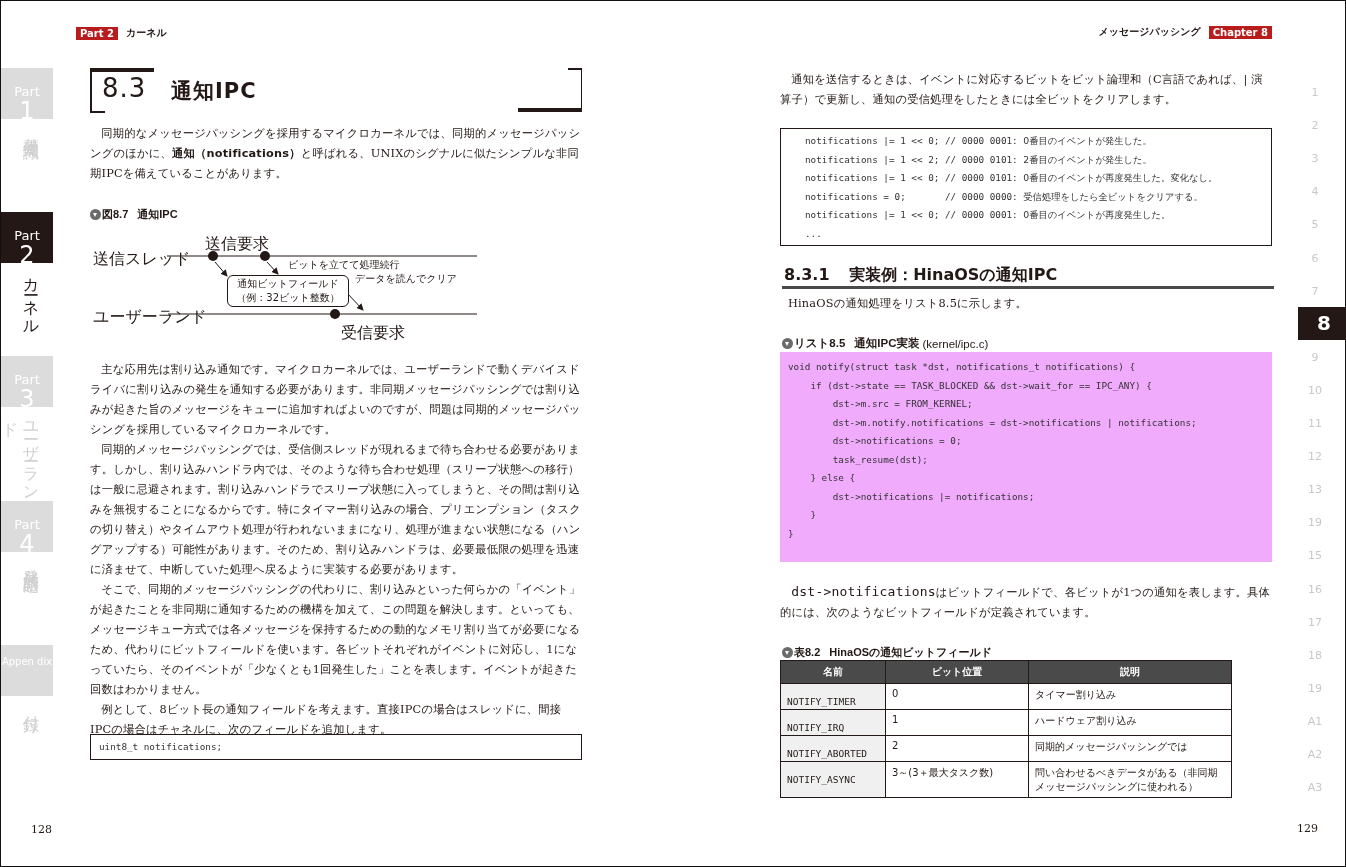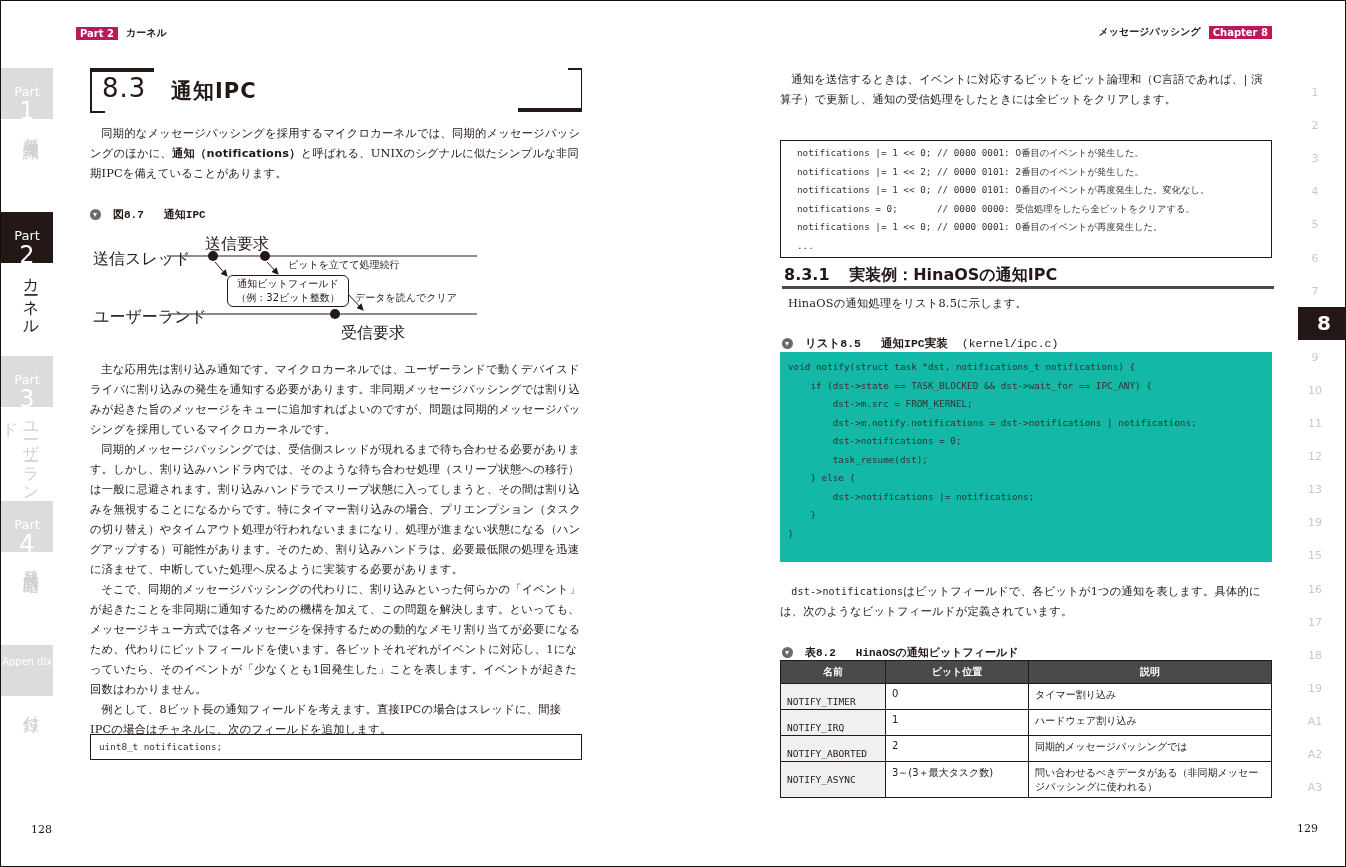--- a/index.html
+++ b/index.html
@@ -6,21 +6,21 @@
   html, body { width: 1346px; height: 867px; overflow: hidden; background: #fff; }
   body { position: relative; font-family: "DejaVu Serif", serif; color: #231815; }
   .page { position: absolute; top: 0; height: 867px; background: #fff; border: 1.5px solid #111; }
   .page.left { left: 0; width: 673px; border-right: none; }
   .page.right { left: 673px; width: 673px; border-left: none; }
   .gutter { position: absolute; left: 673px; top: 0; width: 2px; height: 867px; background: #c8c8c8; }
   .mono { font-family: "DejaVu Sans Mono", monospace; }
 
   
   .hdr-part { position: absolute; top: 25px; left: 75px; display: flex; align-items: center; gap: 8px; font-family: "DejaVu Sans", sans-serif; font-weight: bold; font-size: 10px; }
-  .hdr-badge { background: #be185d; color: #fff; padding: 1px 4px; font-size: 10px; font-weight: bold; }
+  .hdr-badge { background: #b91c1c; color: #fff; padding: 1px 4px; font-size: 10px; font-weight: bold; }
   .hdr-chapter { position: absolute; top: 25px; right: 74px; display: flex; align-items: center; gap: 8px; font-family: "DejaVu Sans", sans-serif; font-weight: bold; font-size: 10px; }
 
   
   .part-tab { position: absolute; left: 0; width: 52px; height: 51px; background: #dcdcdc; color: #fff; text-align: center; font-family: "DejaVu Sans", sans-serif; }
   .part-tab.active { background: #231815; }
   .part-tab .pt-label { font-size: 13px; margin-top: 16px; display: block; }
   .part-tab .pt-num { font-size: 24px; line-height: 24px; display: block; }
   .part-tab .pt-app { font-size: 10px; line-height: 14px; display: block; margin-top: 10px; }
   .part-vert { position: absolute; left: 12px; width: 28px; writing-mode: vertical-rl; font-family: "DejaVu Sans", sans-serif; font-size: 16px; color: #d0d0d0; letter-spacing: 2px; text-align: start; }
   .part-vert.active { color: #231815; }
@@ -34,46 +34,46 @@
   .sec-box .tr-v { position: absolute; right: 0; top: 0; width: 1.5px; height: 44px; background: #231815; }
   .sec-box .br-h { position: absolute; right: 0; top: 40px; width: 64px; height: 4px; background: #231815; }
   .sec-num { position: absolute; left: 12px; top: 5px; font-family: "DejaVu Sans", sans-serif; font-size: 26px; letter-spacing: 1px; }
   .sec-title { position: absolute; left: 81px; top: 9px; font-family: "DejaVu Sans", sans-serif; font-size: 21px; font-weight: bold; letter-spacing: 1px; }
 
   .para { position: absolute; font-size: 11.3px; line-height: 20px; letter-spacing: 0.2px; color: #231815; }
   .para p { text-indent: 1em; }
   .para p.noind { text-indent: 0; }
   .para b { font-family: "DejaVu Sans", sans-serif; font-weight: bold; }
 
-  .caption { position: absolute; font-family: Liberation Mono, monospace; font-weight: bold; font-size: 11px; display: flex; align-items: center; gap: 12px; }
+  .caption { position: absolute; font-family: Liberation Sans, sans-serif; font-weight: bold; font-size: 11px; display: flex; align-items: center; gap: 1px; }
   .caption .cap-title { margin-left: 8px; }
   .caption .cap-extra { font-weight: normal; margin-left: 2px; }
   .tri-icon { width: 11px; height: 11px; border-radius: 50%; background: #6b6b6b; position: relative; display: inline-block; }
   .tri-icon::after { content: ""; position: absolute; left: 3px; top: 4px; border-left: 2.5px solid transparent; border-right: 2.5px solid transparent; border-top: 4px solid #fff; }
 
   
   .figure { position: absolute; left: 92px; top: 230px; width: 400px; height: 110px; }
   .figure svg { position: absolute; left: 0; top: 0; }
   .fig-text { position: absolute; font-family: "DejaVu Sans", sans-serif; font-size: 16px; white-space: nowrap; }
   .fig-small { font-size: 10px; }
   .fig-box { position: absolute; left: 134px; top: 44px; width: 122px; height: 32px; border: 1.2px solid #231815; border-radius: 6px; text-align: center; font-family: "DejaVu Sans", sans-serif; font-size: 10px; line-height: 14px; padding-top: 1px; background: #fff; }
 
   
   .code-box { position: absolute; border: 1.2px solid #231815; font-family: "DejaVu Sans Mono", monospace; font-size: 9.3px; color: #333; background: #fff; }
   .code-line { height: 18.5px; line-height: 18.5px; white-space: pre; }
   .code-line .cmt { font-family: "DejaVu Sans", sans-serif; }
-  .listing { position: absolute; left: 780px; top: 352px; width: 492px; height: 210px; background: #14b8a6; font-family: "DejaVu Sans Mono", monospace; font-size: 9.3px; color: #333; padding: 6px 0 0 8px; }
+  .listing { position: absolute; left: 780px; top: 352px; width: 492px; height: 210px; background: #f0abfc; font-family: "DejaVu Sans Mono", monospace; font-size: 9.3px; color: #333; padding: 6px 0 0 8px; }
   .listing .code-line { height: 18.5px; line-height: 18.5px; }
 
   .subsec { position: absolute; left: 784px; top: 265px; width: 490px; font-family: "DejaVu Sans", sans-serif; font-weight: bold; font-size: 16px; }
   .subsec .ss-num { margin-right: 14px; }
   .subsec-rule { position: absolute; left: 782px; top: 286px; width: 492px; height: 3px; background: #4a4a4a; }
 
   
-  .tbl { position: absolute; left: 780px; top: 660px; width: 492px; border-collapse: collapse; font-size: 10px; }
+  .tbl { position: absolute; left: 780px; top: 660px; width: 452px; border-collapse: collapse; font-size: 10px; }
   .tbl th { background: #4a4a4a; color: #fff; font-family: "DejaVu Sans", sans-serif; font-weight: bold; height: 23px; border: 1px solid #231815; }
   .tbl td { border: 1px solid #231815; height: 23px; padding: 2px 6px; font-family: "DejaVu Sans", sans-serif; vertical-align: middle; }
   .tbl td.name { background: #f0f0f0; font-family: "DejaVu Sans Mono", monospace; font-size: 9.5px; width: 105px; vertical-align: top; padding-top: 12px; }
   .tbl td.bit { width: 143px; vertical-align: top; padding-top: 4px; }
   .tbl td.desc { vertical-align: top; padding-top: 4px; line-height: 14px; }
 
   
   .ch-idx { position: absolute; left: 1300px; width: 30px; text-align: center; font-family: "DejaVu Sans", sans-serif; font-size: 11px; color: #c8c8c8; }
   .ch-active { position: absolute; left: 1298px; top: 307px; width: 48px; height: 33px; background: #231815; color: #fff; font-family: "DejaVu Sans", sans-serif; font-weight: bold; font-size: 20px; text-align: center; line-height: 33px; padding-left: 4px; }
 
@@ -155,21 +155,21 @@
       <line x1="254" y1="62" x2="270" y2="79" stroke="#231815" stroke-width="1" marker-end="url(#arr)"></line>
     </svg>
     <span class="fig-text" style="left:0;top:18px;">送信スレッド</span>
     <span class="fig-text" style="left:0;top:76px;">ユーザーランド</span>
     <span class="fig-text" style="left:112px;top:3px;">送信要求</span>
     <span class="fig-text fig-small" style="left:195px;top:27px;">ビットを立てて処理続行</span>
     <div class="fig-box">
       <div>通知ビットフィールド</div>
       <div>（例：32ビット整数）</div>
     </div>
-    <span class="fig-text fig-small" style="left:262px;top:60px;font-family:Liberation Mono, monospace;">データを読んでクリア</span>
+    <span class="fig-text fig-small" style="left:262px;top:41px;font-family:Liberation Mono, monospace;">データを読んでクリア</span>
     <span class="fig-text" style="left:248px;top:92px;">受信要求</span>
   </div>
 
   <div class="para" style="left:89px;top:359px;width:492px;">
     <p>主な応用先は割り込み通知です。マイクロカーネルでは、ユーザーランドで動くデバイスドライバに割り込みの発生を通知する必要があります。非同期メッセージパッシングでは割り込みが起きた旨のメッセージをキューに追加すればよいのですが、問題は同期的メッセージパッシングを採用しているマイクロカーネルです。</p>
     <p>同期的メッセージパッシングでは、受信側スレッドが現れるまで待ち合わせる必要があります。しかし、割り込みハンドラ内では、そのような待ち合わせ処理（スリープ状態への移行）は一般に忌避されます。割り込みハンドラでスリープ状態に入ってしまうと、その間は割り込みを無視することになるからです。特にタイマー割り込みの場合、プリエンプション（タスクの切り替え）やタイムアウト処理が行われないままになり、処理が進まない状態になる（ハングアップする）可能性があります。そのため、割り込みハンドラは、必要最低限の処理を迅速に済ませて、中断していた処理へ戻るように実装する必要があります。</p>
     <p>そこで、同期的メッセージパッシングの代わりに、割り込みといった何らかの「イベント」が起きたことを非同期に通知するための機構を加えて、この問題を解決します。といっても、メッセージキュー方式では各メッセージを保持するための動的なメモリ割り当てが必要になるため、代わりにビットフィールドを使います。各ビットそれぞれがイベントに対応し、1になっていたら、そのイベントが「少なくとも1回発生した」ことを表します。イベントが起きた回数はわかりません。</p>
     <p>例として、8ビット長の通知フィールドを考えます。直接IPCの場合はスレッドに、間接IPCの場合はチャネルに、次のフィールドを追加します。</p>
   </div>
 
@@ -186,21 +186,21 @@
 
 <div class="hdr-chapter">
   <span>メッセージパッシング</span>
   <span class="hdr-badge">Chapter 8</span>
 </div>
 
 <div class="para" style="left:780px;top:70px;width:492px;">
   <p>通知を送信するときは、イベントに対応するビットをビット論理和（C言語であれば、| 演算子）で更新し、通知の受信処理をしたときには全ビットをクリアします。</p>
 </div>
 
-<div class="code-box" style="left:780px;top:140px;width:492px;height:118px;padding:3px 16px;">
+<div class="code-box" style="left:780px;top:128px;width:492px;height:118px;padding:3px 24px;">
   <div class="code-line"><span>notifications |= 1 &lt;&lt; 0; // 0000 0001: </span><span class="cmt">0番目のイベントが発生した。</span></div>
   <div class="code-line"><span>notifications |= 1 &lt;&lt; 2; // 0000 0101: </span><span class="cmt">2番目のイベントが発生した。</span></div>
   <div class="code-line"><span>notifications |= 1 &lt;&lt; 0; // 0000 0101: </span><span class="cmt">0番目のイベントが再度発生した。変化なし。</span></div>
   <div class="code-line"><span>notifications = 0;       // 0000 0000: </span><span class="cmt">受信処理をしたら全ビットをクリアする。</span></div>
   <div class="code-line"><span>notifications |= 1 &lt;&lt; 0; // 0000 0001: </span><span class="cmt">0番目のイベントが再度発生した。</span></div>
   <div class="code-line"><span>...</span></div>
 </div>
 
 <div class="subsec">
   <span class="ss-num">8.3.1</span>
@@ -226,21 +226,21 @@
   <div class="code-line">        dst-&gt;m.notify.notifications = dst-&gt;notifications | notifications;</div>
   <div class="code-line">        dst-&gt;notifications = 0;</div>
   <div class="code-line">        task_resume(dst);</div>
   <div class="code-line">    } else {</div>
   <div class="code-line">        dst-&gt;notifications |= notifications;</div>
   <div class="code-line">    }</div>
   <div class="code-line">}</div>
 </div>
 
 <div class="para" style="left:780px;top:582px;width:492px;">
-  <p><span class="mono" style="font-size:10px;">dst-&gt;notifications</span><span>はビットフィールドで、各ビットが1つの通知を表します。具体的には、次のようなビットフィールドが定義されています。</span></p>
+  <p><span class="mono" style="font-size:13px;">dst-&gt;notifications</span><span>はビットフィールドで、各ビットが1つの通知を表します。具体的には、次のようなビットフィールドが定義されています。</span></p>
 </div>
 
 <div class="caption" style="left:782px;top:645px;">
   <span class="tri-icon"></span>
   <span>表8.2</span>
   <span class="cap-title">HinaOSの通知ビットフィールド</span>
 </div>
 
 <table class="tbl">
   <thead>

